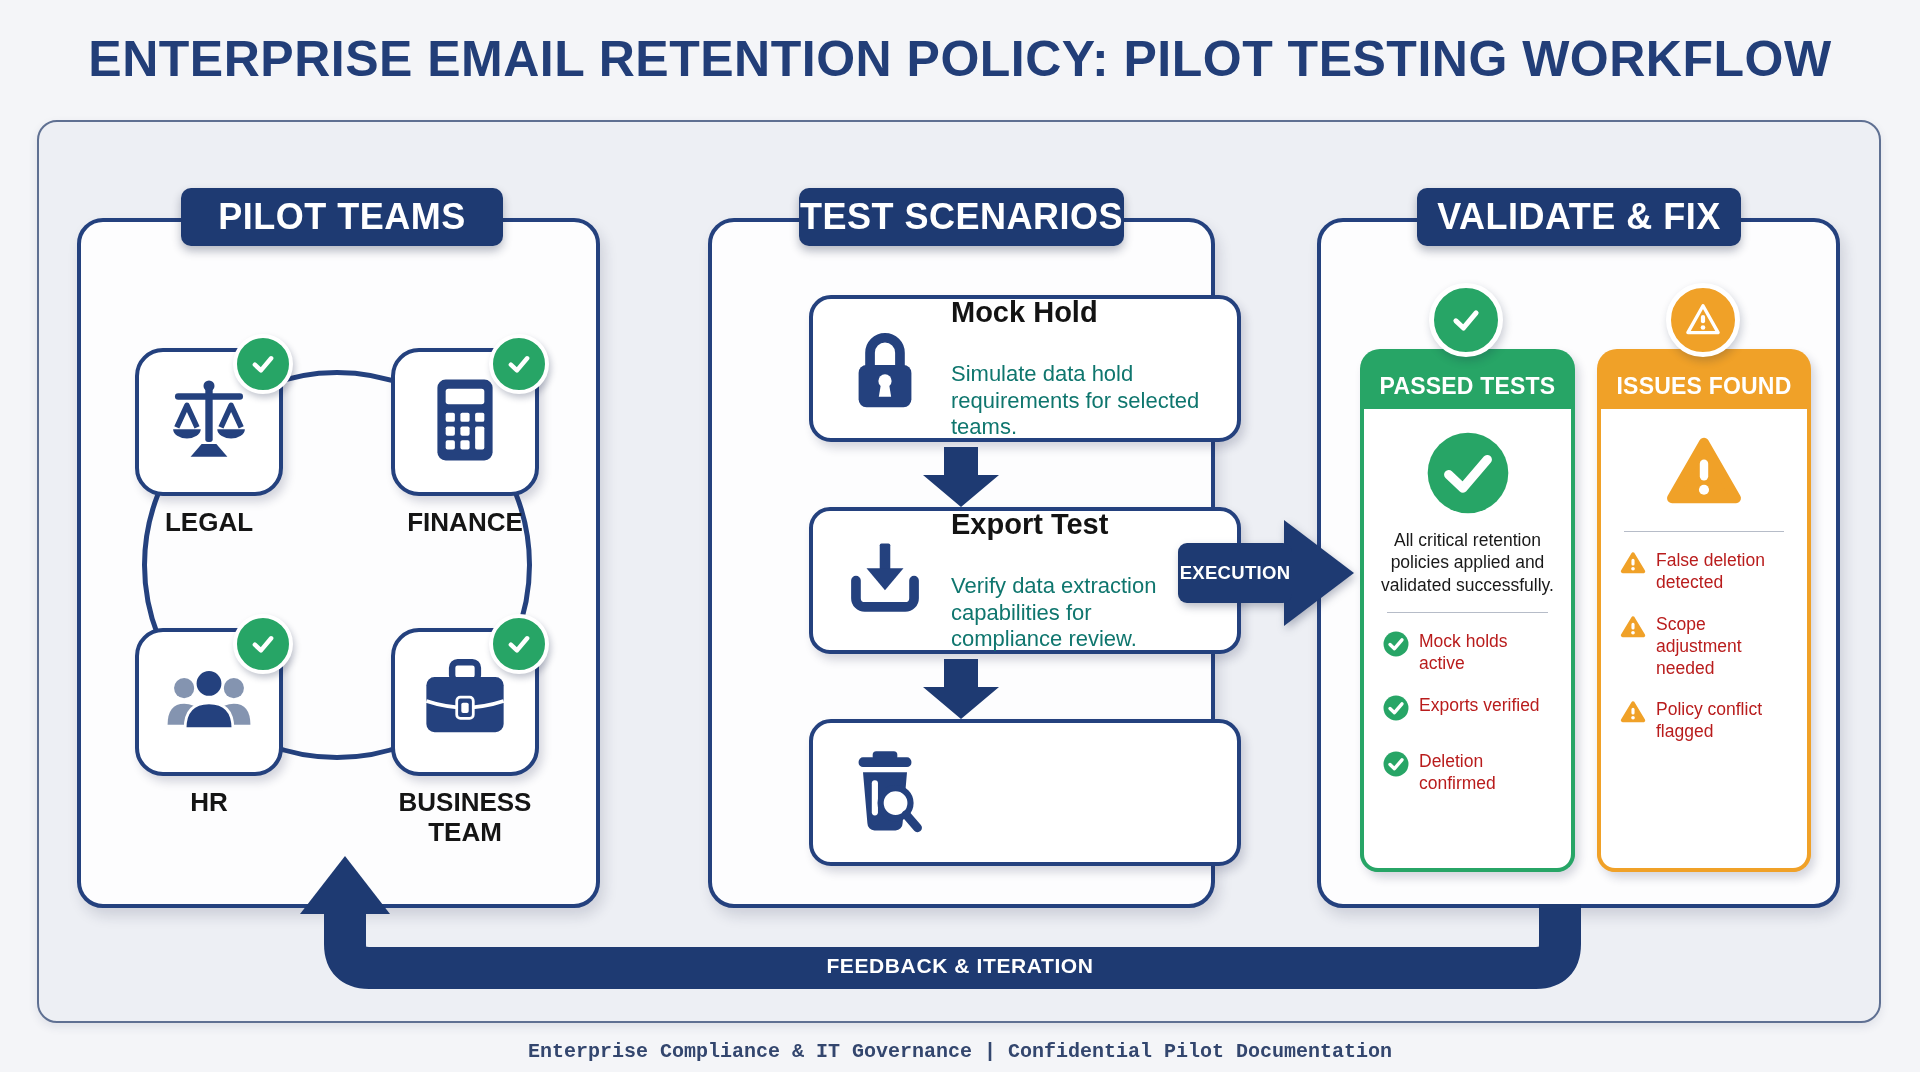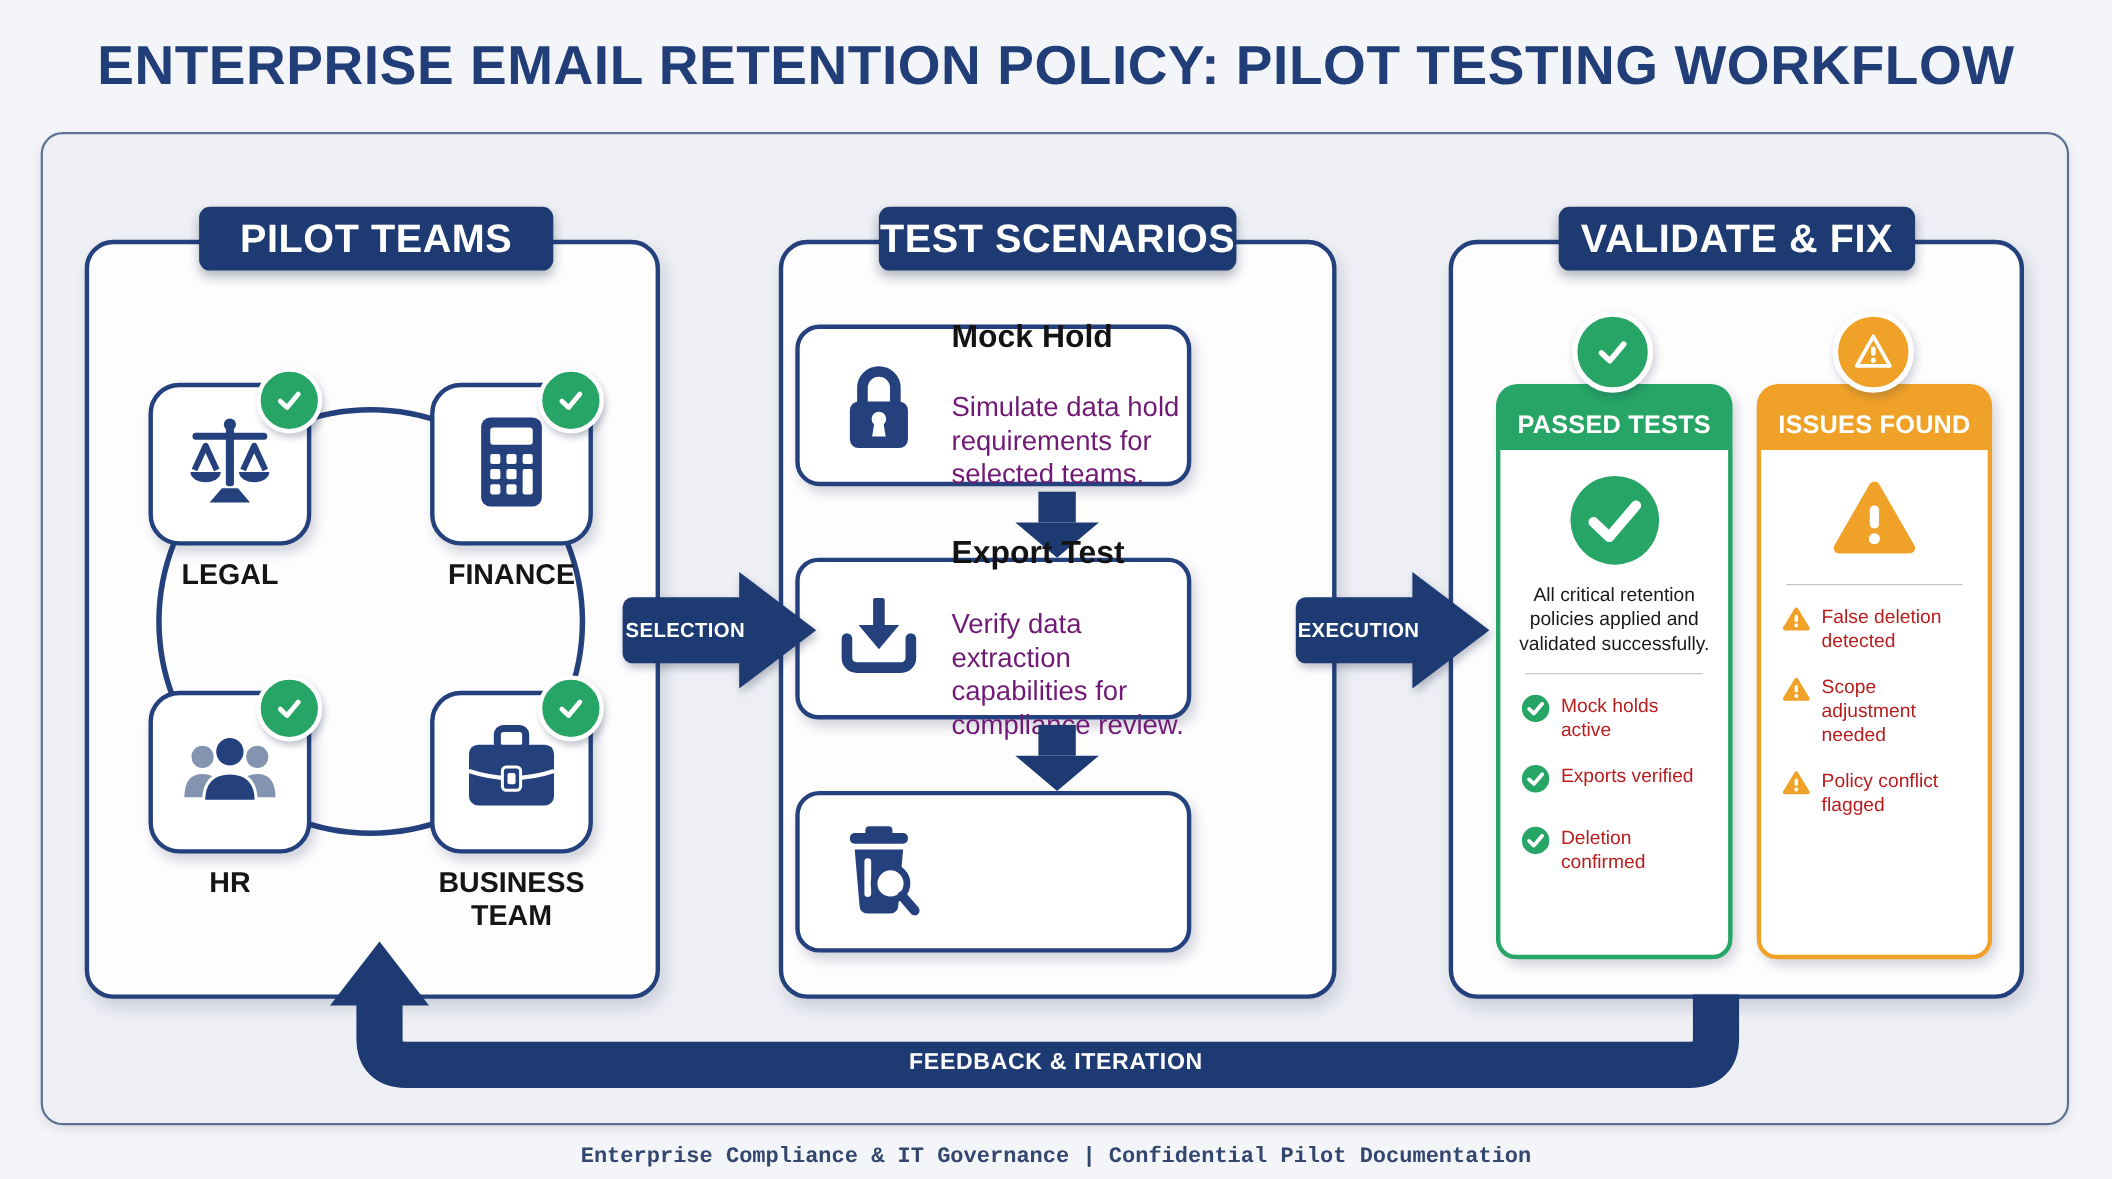--- a/index.html
+++ b/index.html
@@ -27,28 +27,28 @@
     box-sizing:border-box;display:flex;align-items:center;justify-content:center;
     box-shadow:4px 6px 10px rgba(25,35,70,.18);}
   .team-card svg{width:92px;height:92px;}
   .badge{position:absolute;top:-18px;right:-14px;width:52px;height:52px;border-radius:50%;
     background:#27a566;border:4px solid #fff;box-sizing:content-box;display:flex;align-items:center;
     justify-content:center;box-shadow:2px 4px 6px rgba(25,35,70,.25);}
   .badge svg{width:34px;height:34px;}
   .team-label{width:188px;text-align:center;font-size:26px;font-weight:bold;color:#151515;line-height:1.15;}
 
   
-  .scen-card{left:723px;width:360px;height:147px;background:#fff;border:4px solid #24417e;
+  .scen-card{left:809px;width:432px;height:147px;background:#fff;border:4px solid #24417e;
     border-radius:22px;box-sizing:border-box;display:flex;align-items:center;
     box-shadow:4px 6px 10px rgba(25,35,70,.18);z-index:3;}
   .scen-icon{width:88px;height:96px;margin-left:28px;flex-shrink:0;}
   .scen-icon svg{width:88px;height:96px;}
   .scen-text{margin-left:22px;width:250px;}
   .scen-title{font-size:29px;font-weight:bold;color:#131313;margin-bottom:5px;}
-  .scen-desc{font-size:25px;color:#701a75;line-height:1.22;margin-top:32px;}
+  .scen-desc{font-size:22px;color:#0f766e;line-height:1.22;margin-top:32px;}
   .varrow{width:76px;z-index:3;}
   .varrow .stem{width:34px;height:28px;background:#1e3a72;margin:0 auto;}
   .varrow .head{width:0;height:0;border-left:38px solid transparent;border-right:38px solid transparent;
     border-top:32px solid #1e3a72;}
 
   
   .harrow{width:178px;height:106px;z-index:5;filter:drop-shadow(2px 4px 4px rgba(25,35,70,.3));}
   .harrow .body{position:absolute;left:0;top:23px;width:114px;height:60px;background:#1e3a72;
     border-radius:9px;display:flex;align-items:center;justify-content:center;color:#fff;
     font-weight:bold;font-size:18.5px;letter-spacing:.3px;}
@@ -184,24 +184,20 @@
     <div class="badge">
       <svg viewBox="0 0 100 100">
           <path d="M26 52 L44 69 L74 33" fill="none" stroke="#fff" stroke-width="13" stroke-linecap="round" stroke-linejoin="round"></path>
         </svg>
     </div>
   </div>
   <div class="team-label abs" style="left:371px;top:788px;">BUSINESS TEAM</div>
 
   <div class="pill abs" style="left:181px;top:188px;width:322px;height:58px;">PILOT TEAMS</div>
 
-  <div class="harrow abs" style="left:566px;top:520px;">
-    <div class="head"></div>
-    <div class="body">SELECTION</div>
-  </div>
 
   <div class="panel abs" style="left:708px;top:218px;width:507px;height:690px;"></div>
 
   <div class="scen-card abs" style="top:295px;">
     <span class="scen-icon">
       <svg viewBox="0 0 100 105">
         <path d="M33 50 V34 a17 17 0 0 1 34 0 V50" fill="none" stroke="#24417e" stroke-width="11"></path>
         <rect x="20" y="48" width="60" height="48" rx="9" fill="#24417e"></rect>
         <circle cx="50" cy="66" r="7.5" fill="#fff"></circle>
           <path d="M45.5 69 h9 l2.5 15 h-14 Z" fill="#fff"></path>

